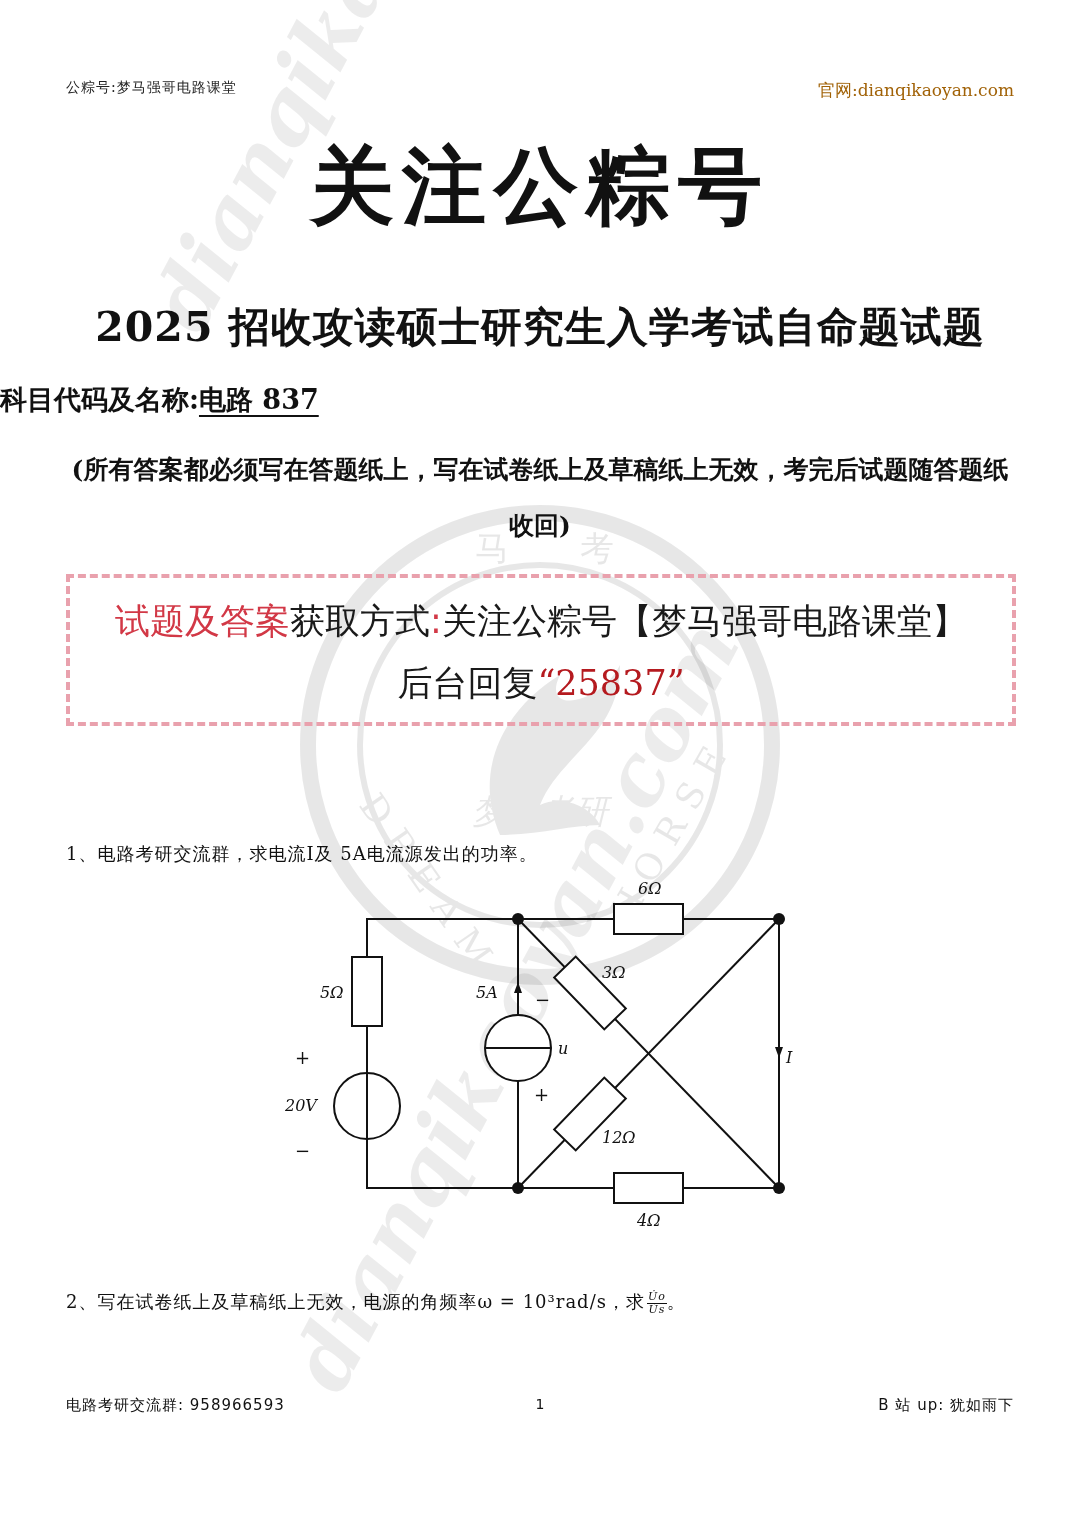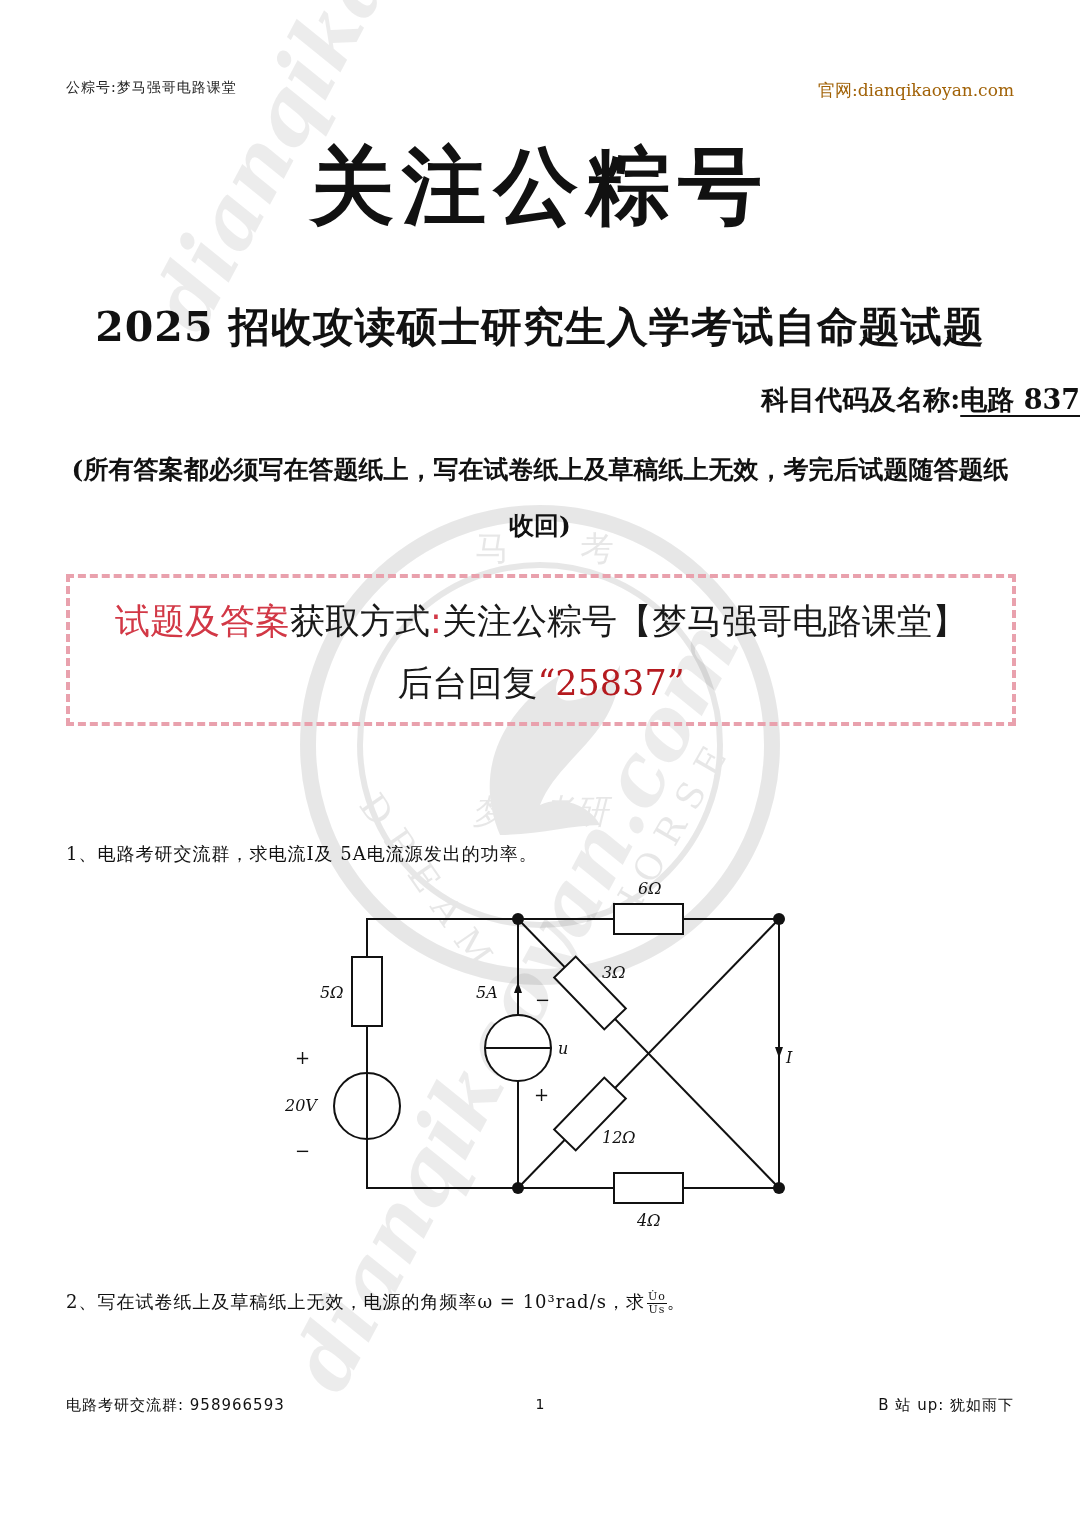--- a/index.html
+++ b/index.html
@@ -4,34 +4,34 @@
 <style>
   html, body { margin: 0; padding: 0; background: #ffffff; }
   body { width: 1080px; height: 1527px; position: relative; overflow: hidden;
          font-family: "DejaVu Serif", "Liberation Serif", serif; color: #111; }
   .abs { position: absolute; }
   .header-left { left: 66px; top: 79px; font-size: 14px; letter-spacing: 1px; color: #222; }
   .header-right { right: 66px; top: 79px; font-size: 17px; color: #a16207; }
   .univ { left: 0; width: 1080px; top: 130px; text-align: center; font-size: 84px; font-weight: bold;
           letter-spacing: 8px; font-family: "DejaVu Serif", serif; }
   .exam-title { left: 0; width: 1080px; top: 300px; text-align: center; font-size: 41px; font-weight: bold; letter-spacing: 1px; }
-  .subject { left: 0; width: 1080px; top: 382px; text-align: right; font-size: 27px; font-weight: bold; }
+  .subject { left: 0; width: 1080px; top: 382px; text-align: left; font-size: 27px; font-weight: bold; }
   .subject .u { text-decoration: underline; text-underline-offset: 6px; text-decoration-thickness: 2px; }
   .notice { left: 62px; width: 956px; top: 442px; text-align: center; font-size: 25px; font-weight: bold; line-height: 56px; }
   .promo-box { left: 66px; top: 574px; width: 950px; height: 152px; box-sizing: border-box;
                border: 4px dashed #e9a1ad; }
   .promo-line1 { left: 66px; width: 950px; top: 598px; text-align: center; font-size: 35px; color: #1a1a1a;
                  font-family: "DejaVu Sans", "Liberation Sans", sans-serif; font-weight: normal; }
   .promo-line2 { left: 66px; width: 950px; top: 660px; text-align: center; font-size: 35px; color: #1a1a1a;
                  font-family: "DejaVu Sans", "Liberation Sans", sans-serif; }
   .red { color: #d23846; }
   .dkred { color: #b51a1f; font-family: "DejaVu Serif", serif; }
   .q1 { left: 66px; top: 842px; font-size: 18px; letter-spacing: 1px; }
   .q2 { left: 66px; top: 1290px; font-size: 18px; letter-spacing: 1px; }
-  .frac { display: inline-block; vertical-align: middle; text-align: center; font-size: 11px; line-height: 12px; margin-left: 2px; }
+  .frac { display: inline-block; vertical-align: middle; text-align: center; font-size: 11px; line-height: 12px; margin-left: 2px; font-style: italic; }
   .frac span { display: block; }
   .frac .num { border-bottom: 1px solid #111; padding: 0 1px; }
   .footer-left { left: 66px; top: 1396px; font-size: 15px; letter-spacing: 1px; font-family: "DejaVu Sans", sans-serif; }
   .footer-mid { left: 0; width: 1080px; top: 1396px; text-align: center; font-size: 14px; font-family: "DejaVu Sans", sans-serif; }
   .footer-right { right: 66px; top: 1396px; font-size: 15px; letter-spacing: 1px; font-family: "DejaVu Sans", sans-serif; }
   .watermark-seal { left: 300px; top: 505px; width: 480px; height: 480px; }
   .watermark-text { font-family: "DejaVu Serif", serif; font-style: italic; font-weight: bold; color: #000; opacity: 0.07; font-size: 84px; white-space: nowrap; }
   .wm1 { left: 130px; top: 300px; transform: rotate(-62deg); transform-origin: left top; }
   .wm2 { left: 270px; top: 1360px; transform: rotate(-62deg); transform-origin: left top; }
   svg text { font-family: "DejaVu Serif", serif; }

